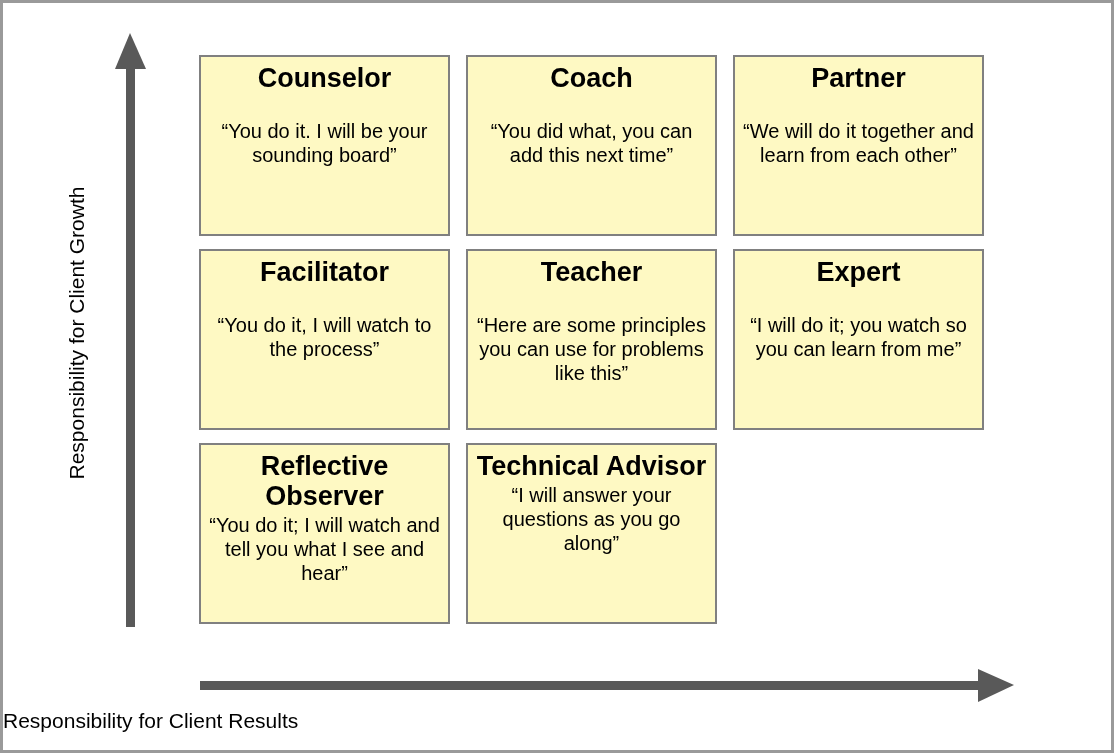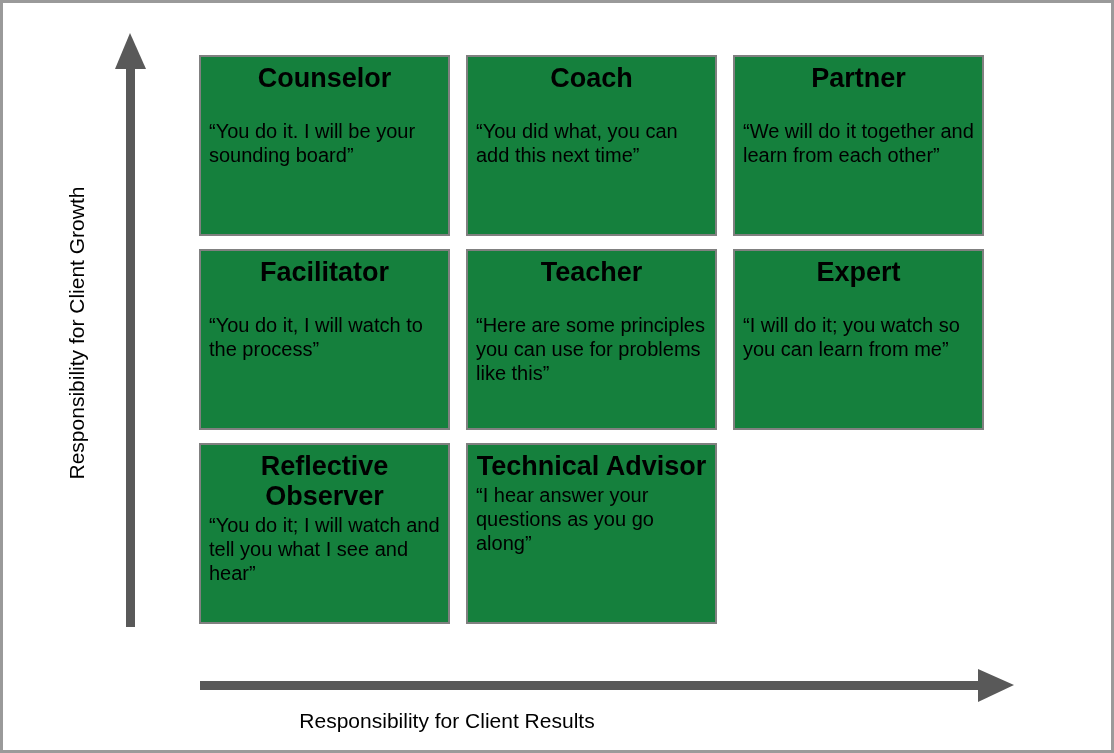--- a/index.html
+++ b/index.html
@@ -84,59 +84,59 @@
     transform: rotate(-90deg);
     font-size: 21px;
     color: #000000;
     white-space: nowrap;
   }
   #x-axis-label {
     position: absolute;
     left: 0px;
     top: 706px;
     width: 888px;
-    text-align: center;
     font-size: 21px;
     color: #000000;
   }
 
   
   #matrix {
     position: absolute;
     left: 196px;
     top: 52px;
     width: 785px;
     height: 569px;
     display: grid;
     grid-template-columns: repeat(3, 251px);
     grid-template-rows: repeat(3, 181px);
     column-gap: 16px;
     row-gap: 13px;
   }
   .cell {
     box-sizing: border-box;
-    background: #15803d;
+    background: #fef9c3;
     border: 2px solid #808080;
     display: flex;
     flex-direction: column;
     align-items: center;
     padding: 6px 8px 4px 8px;
     overflow: hidden;
   }
   .cell-title {
     font-size: 27px;
     font-weight: bold;
     color: #000000;
     text-align: center;
     line-height: 1.12;
     width: 100%;
   }
   .cell-quote {
     font-size: 20px;
     color: #000000;
+    text-align: center;
     line-height: 1.2;
     width: 100%;
   }
   
   .row-top .cell-quote,
   .row-mid .cell-quote {
     margin-top: 26px;
   }
   
   .row-bot .cell-quote {
@@ -193,18 +193,18 @@
       <div class="cell-quote">“I will do it; you watch so you can learn from me”</div>
     </div>
 
     <div class="cell row-bot">
       <div class="cell-title">Reflective Observer</div>
       <div class="cell-quote">“You do it; I will watch and tell you what I see and hear”</div>
     </div>
 
     <div class="cell row-bot">
       <div class="cell-title">Technical Advisor</div>
-      <div class="cell-quote">“I hear answer your questions as you go along”</div>
+      <div class="cell-quote">“I will answer your questions as you go along”</div>
     </div>
 
 
   </div>
 </div>
 
 </body></html>

